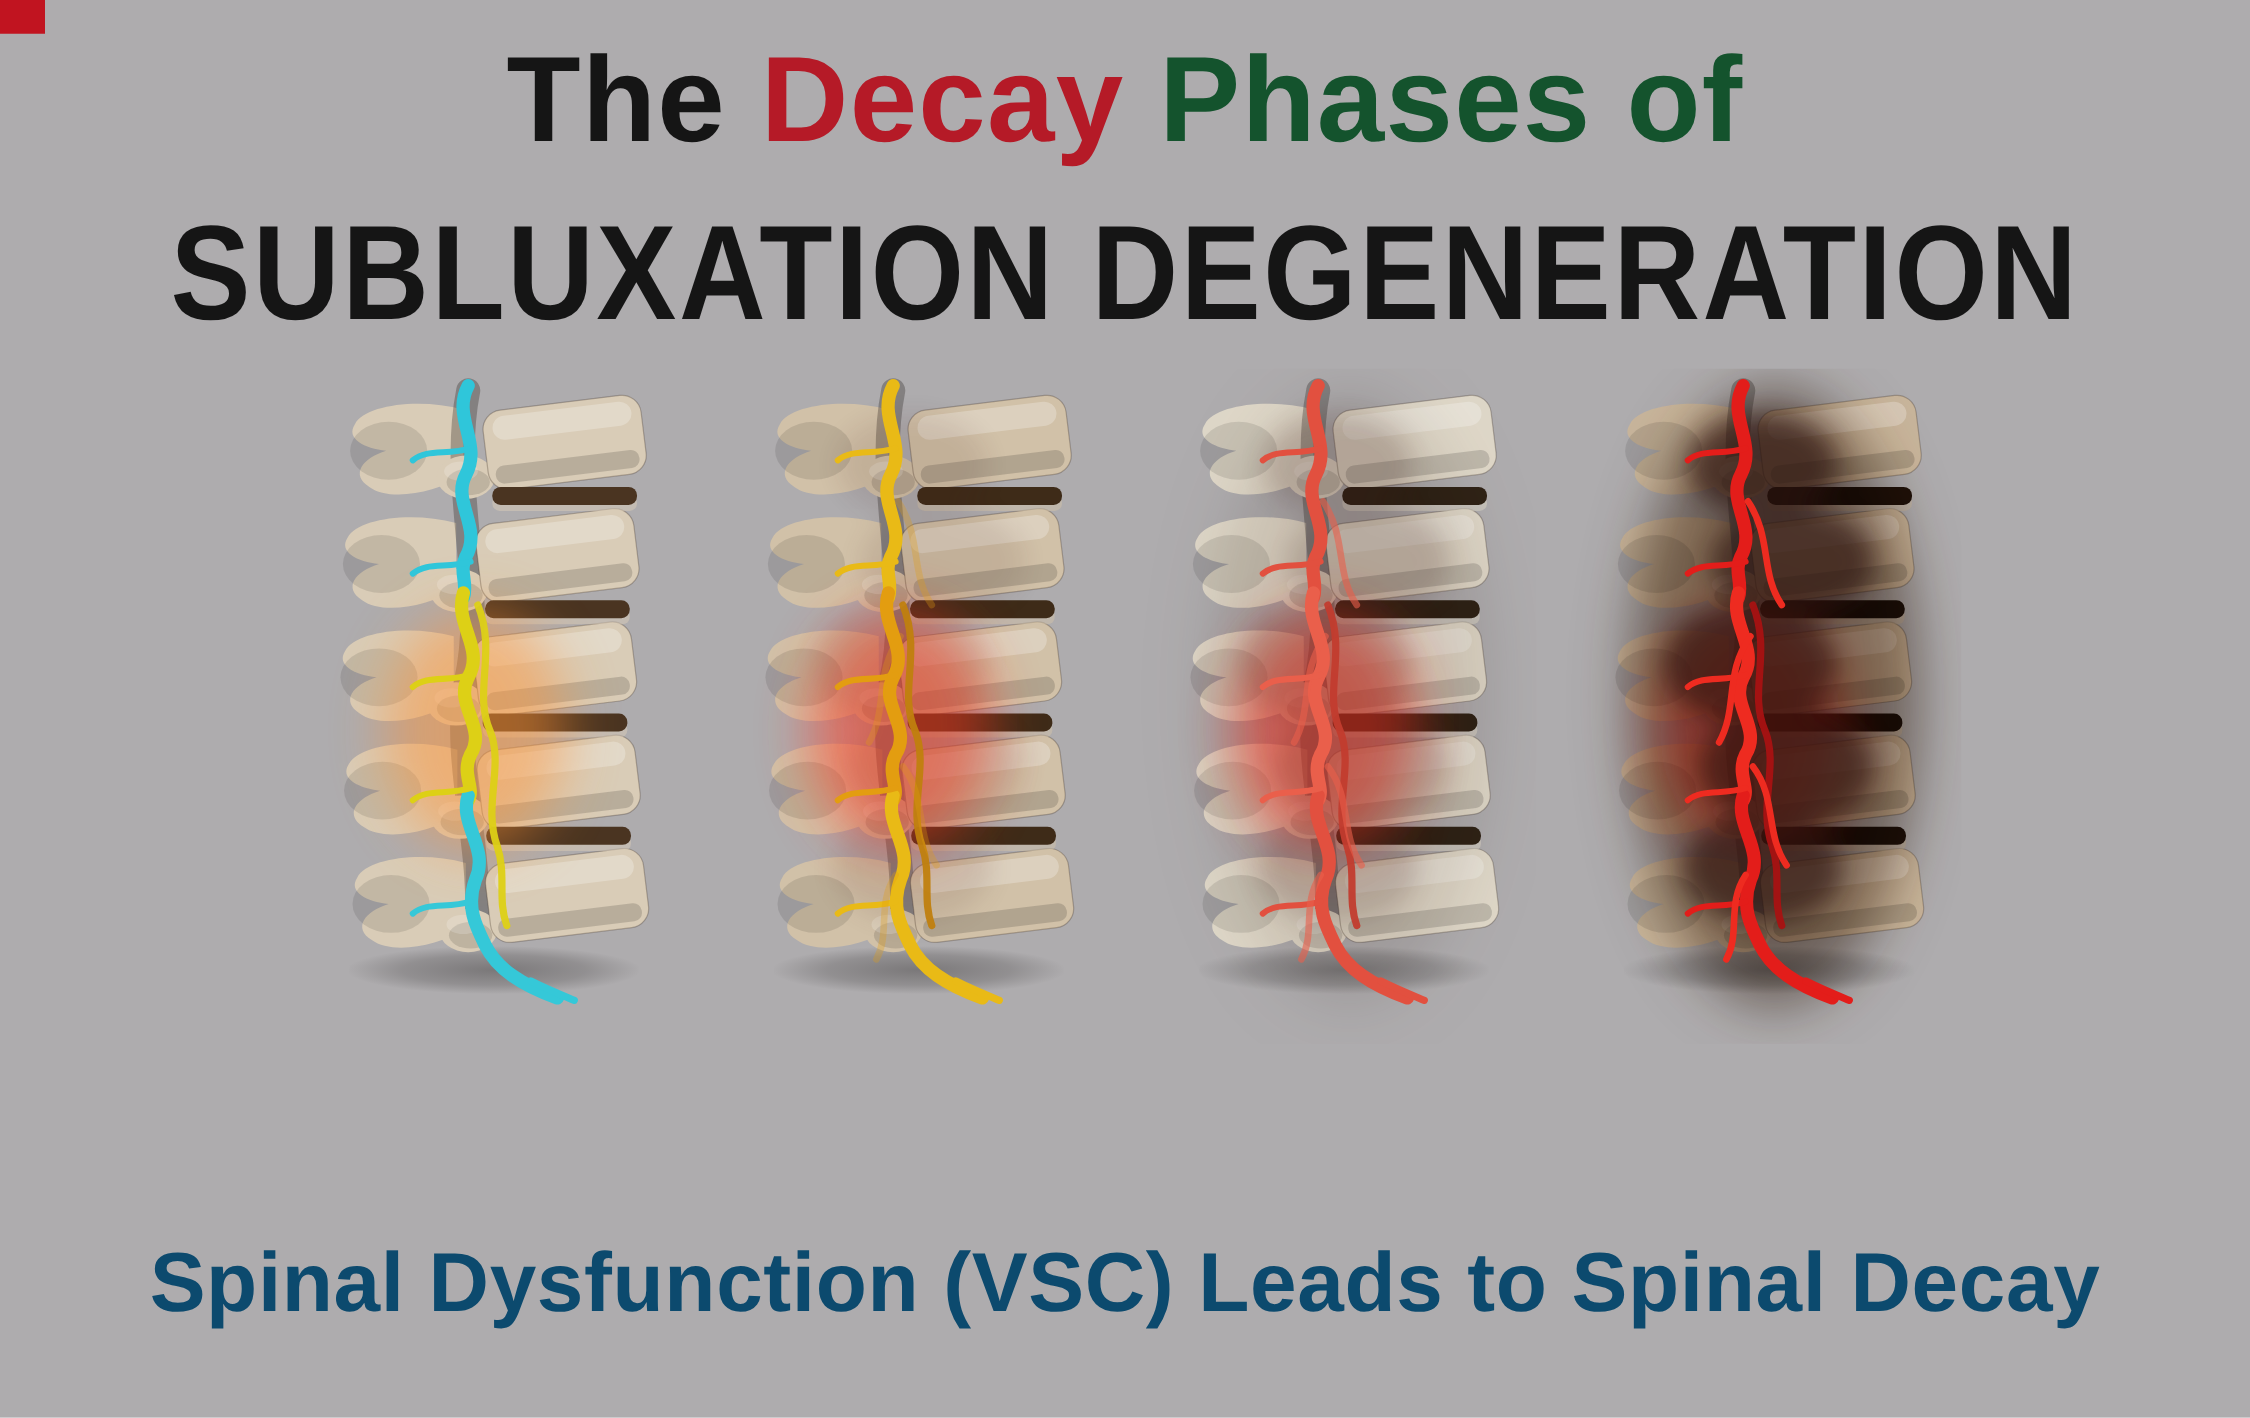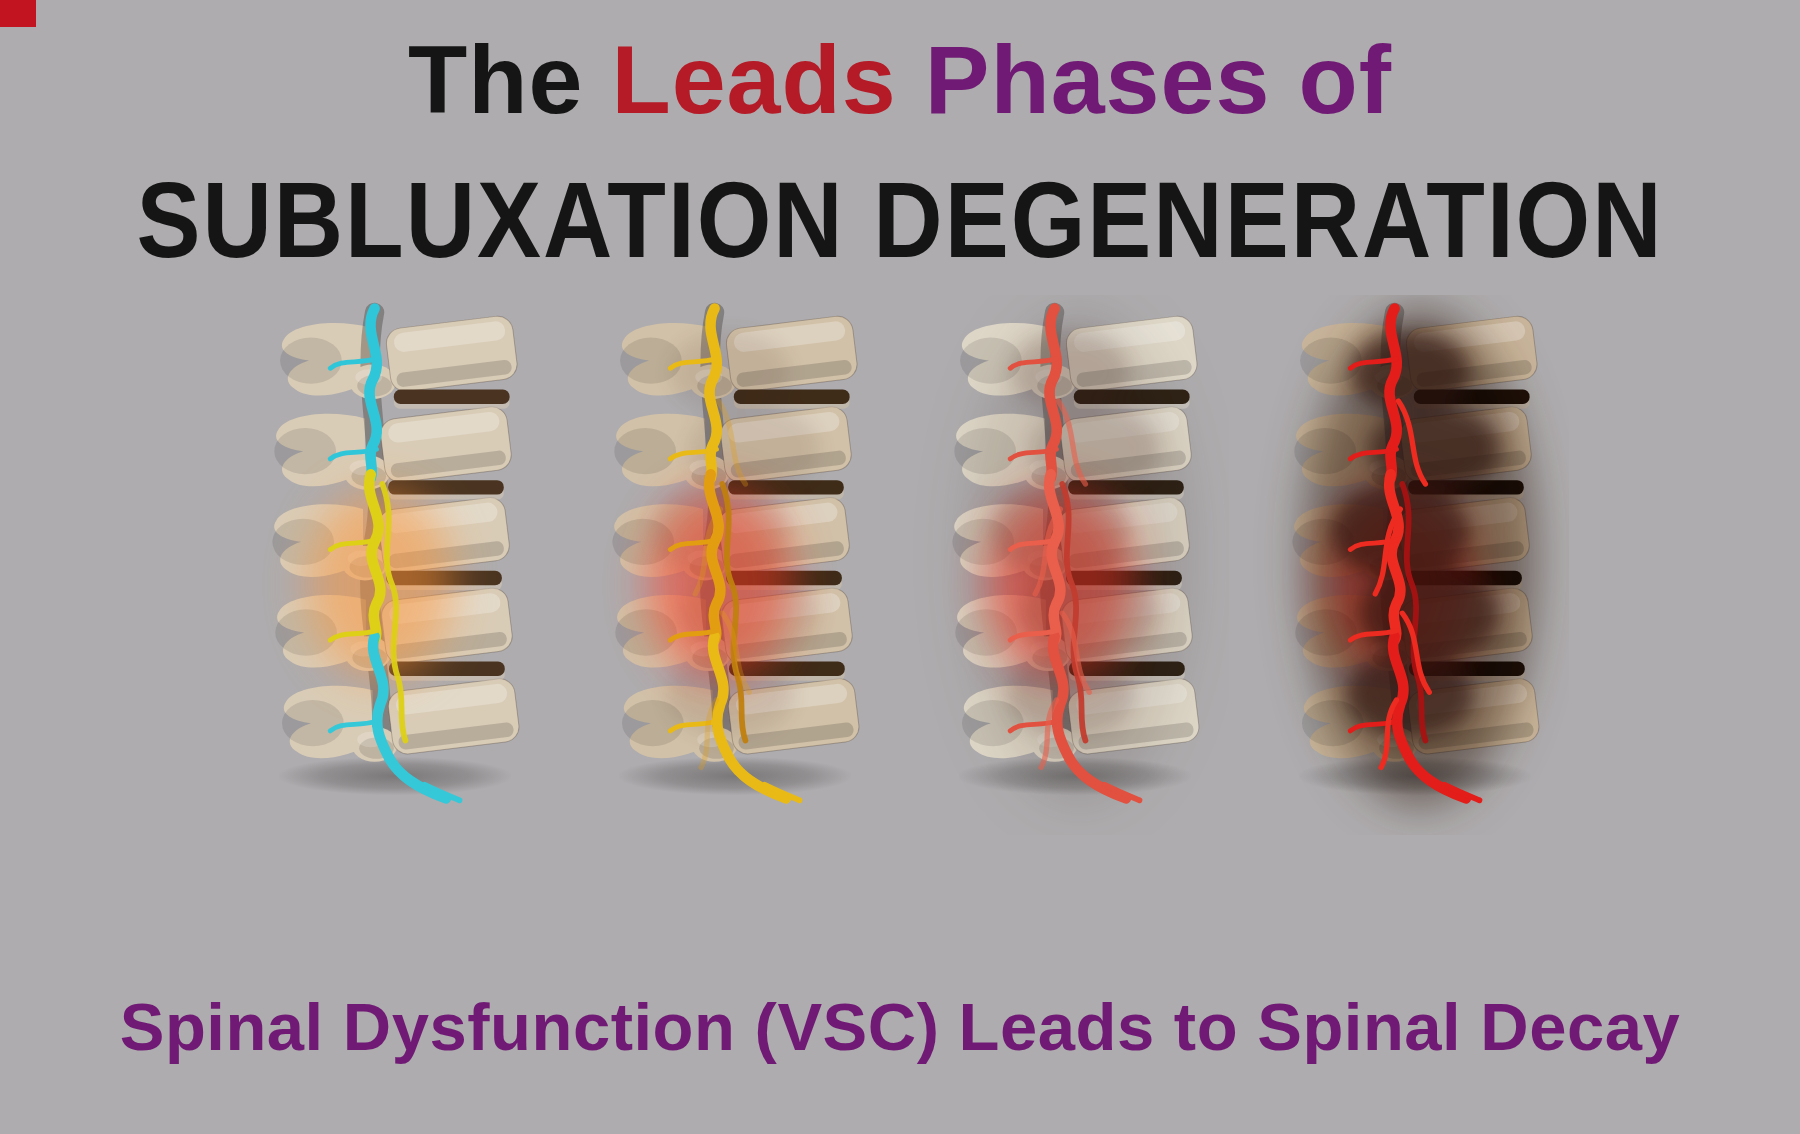--- a/index.html
+++ b/index.html
@@ -22,21 +22,21 @@
           font-size:67px;font-weight:bold;letter-spacing:0.5px;}
   .defs-svg{position:absolute;width:0;height:0;}
 </style>
 </head>
 <body>
 
 <div class="stage" style="background: rgb(174, 172, 174);">
 
   <div class="corner-mark" style="background: rgb(193, 20, 32);"></div>
 
-  <h1 class="title1"><span style="color: rgb(21, 21, 21); margin-top: 14px;">The </span><span style="color: rgb(181, 26, 39);">Leads</span><span style="color: #701a75;"> Phases of</span></h1>
+  <h1 class="title1"><span style="color: rgb(21, 21, 21); margin-top: 14px;">The </span><span style="color: rgb(181, 26, 39);">Decay</span><span style="color: #14532d;"> Phases of</span></h1>
 
   <h1 class="title2" style="color: rgb(21, 21, 21);">SUBLUXATION DEGENERATION</h1>
 
   <svg class="defs-svg" aria-hidden="true">
     <defs>
       <filter id="fM" x="-60%" y="-60%" width="220%" height="220%">
           <feGaussianBlur stdDeviation="10"></feGaussianBlur>
         </filter>
       <filter id="fL" x="-60%" y="-60%" width="220%" height="220%">
           <feGaussianBlur stdDeviation="22"></feGaussianBlur>
@@ -141,15 +141,15 @@
         </svg>
     </div>
     <div class="spine" style="--bone: #c8b59b; --disc: #1f1007; --cordTop: #e31d1a; --cordMid: #ee2b20; --cordBot: #e31d1a; --strand: #a81212; --glow: #ff1c10; --glowOp: 0.55; --decay: 0.65; --tint: 0.55; --vessels: 1;">
       <div class="spine-shadow"></div>
       <svg class="spine-svg" viewBox="0 0 300 560">
           <use href="#spineArt"></use>
         </svg>
     </div>
   </div>
 
-  <h2 class="footer" style="color: #701a75;">Spinal Dysfunction (VSC) Leads to Spinal Decay</h2>
+  <h2 class="footer" style="color: #0c4a6e;">Spinal Dysfunction (VSC) Leads to Spinal Decay</h2>
 
 </div>
 
 </body></html>

